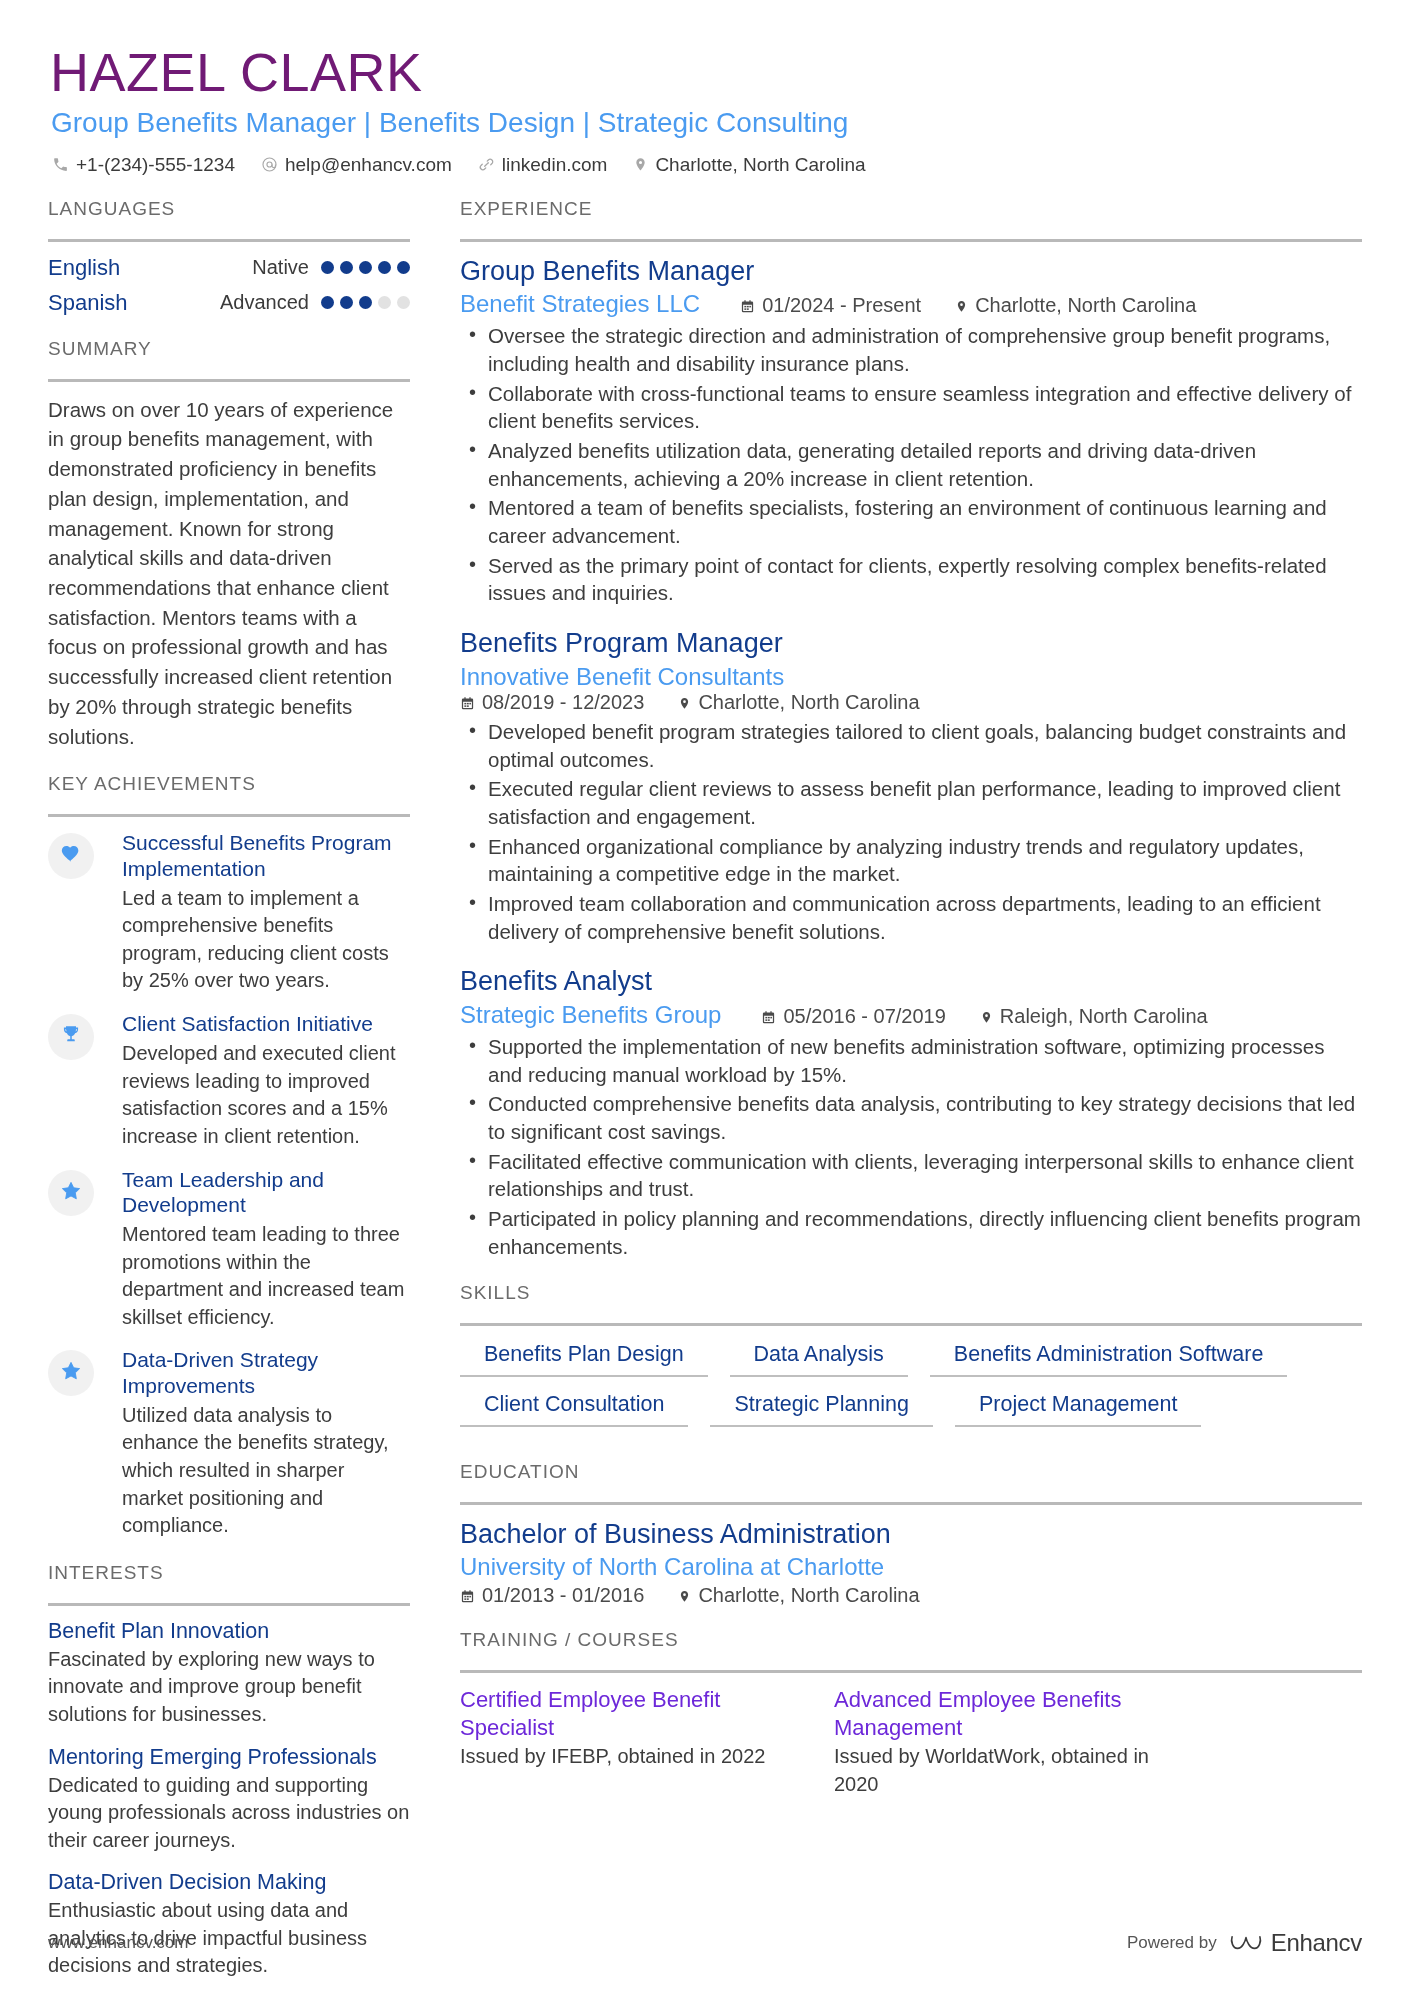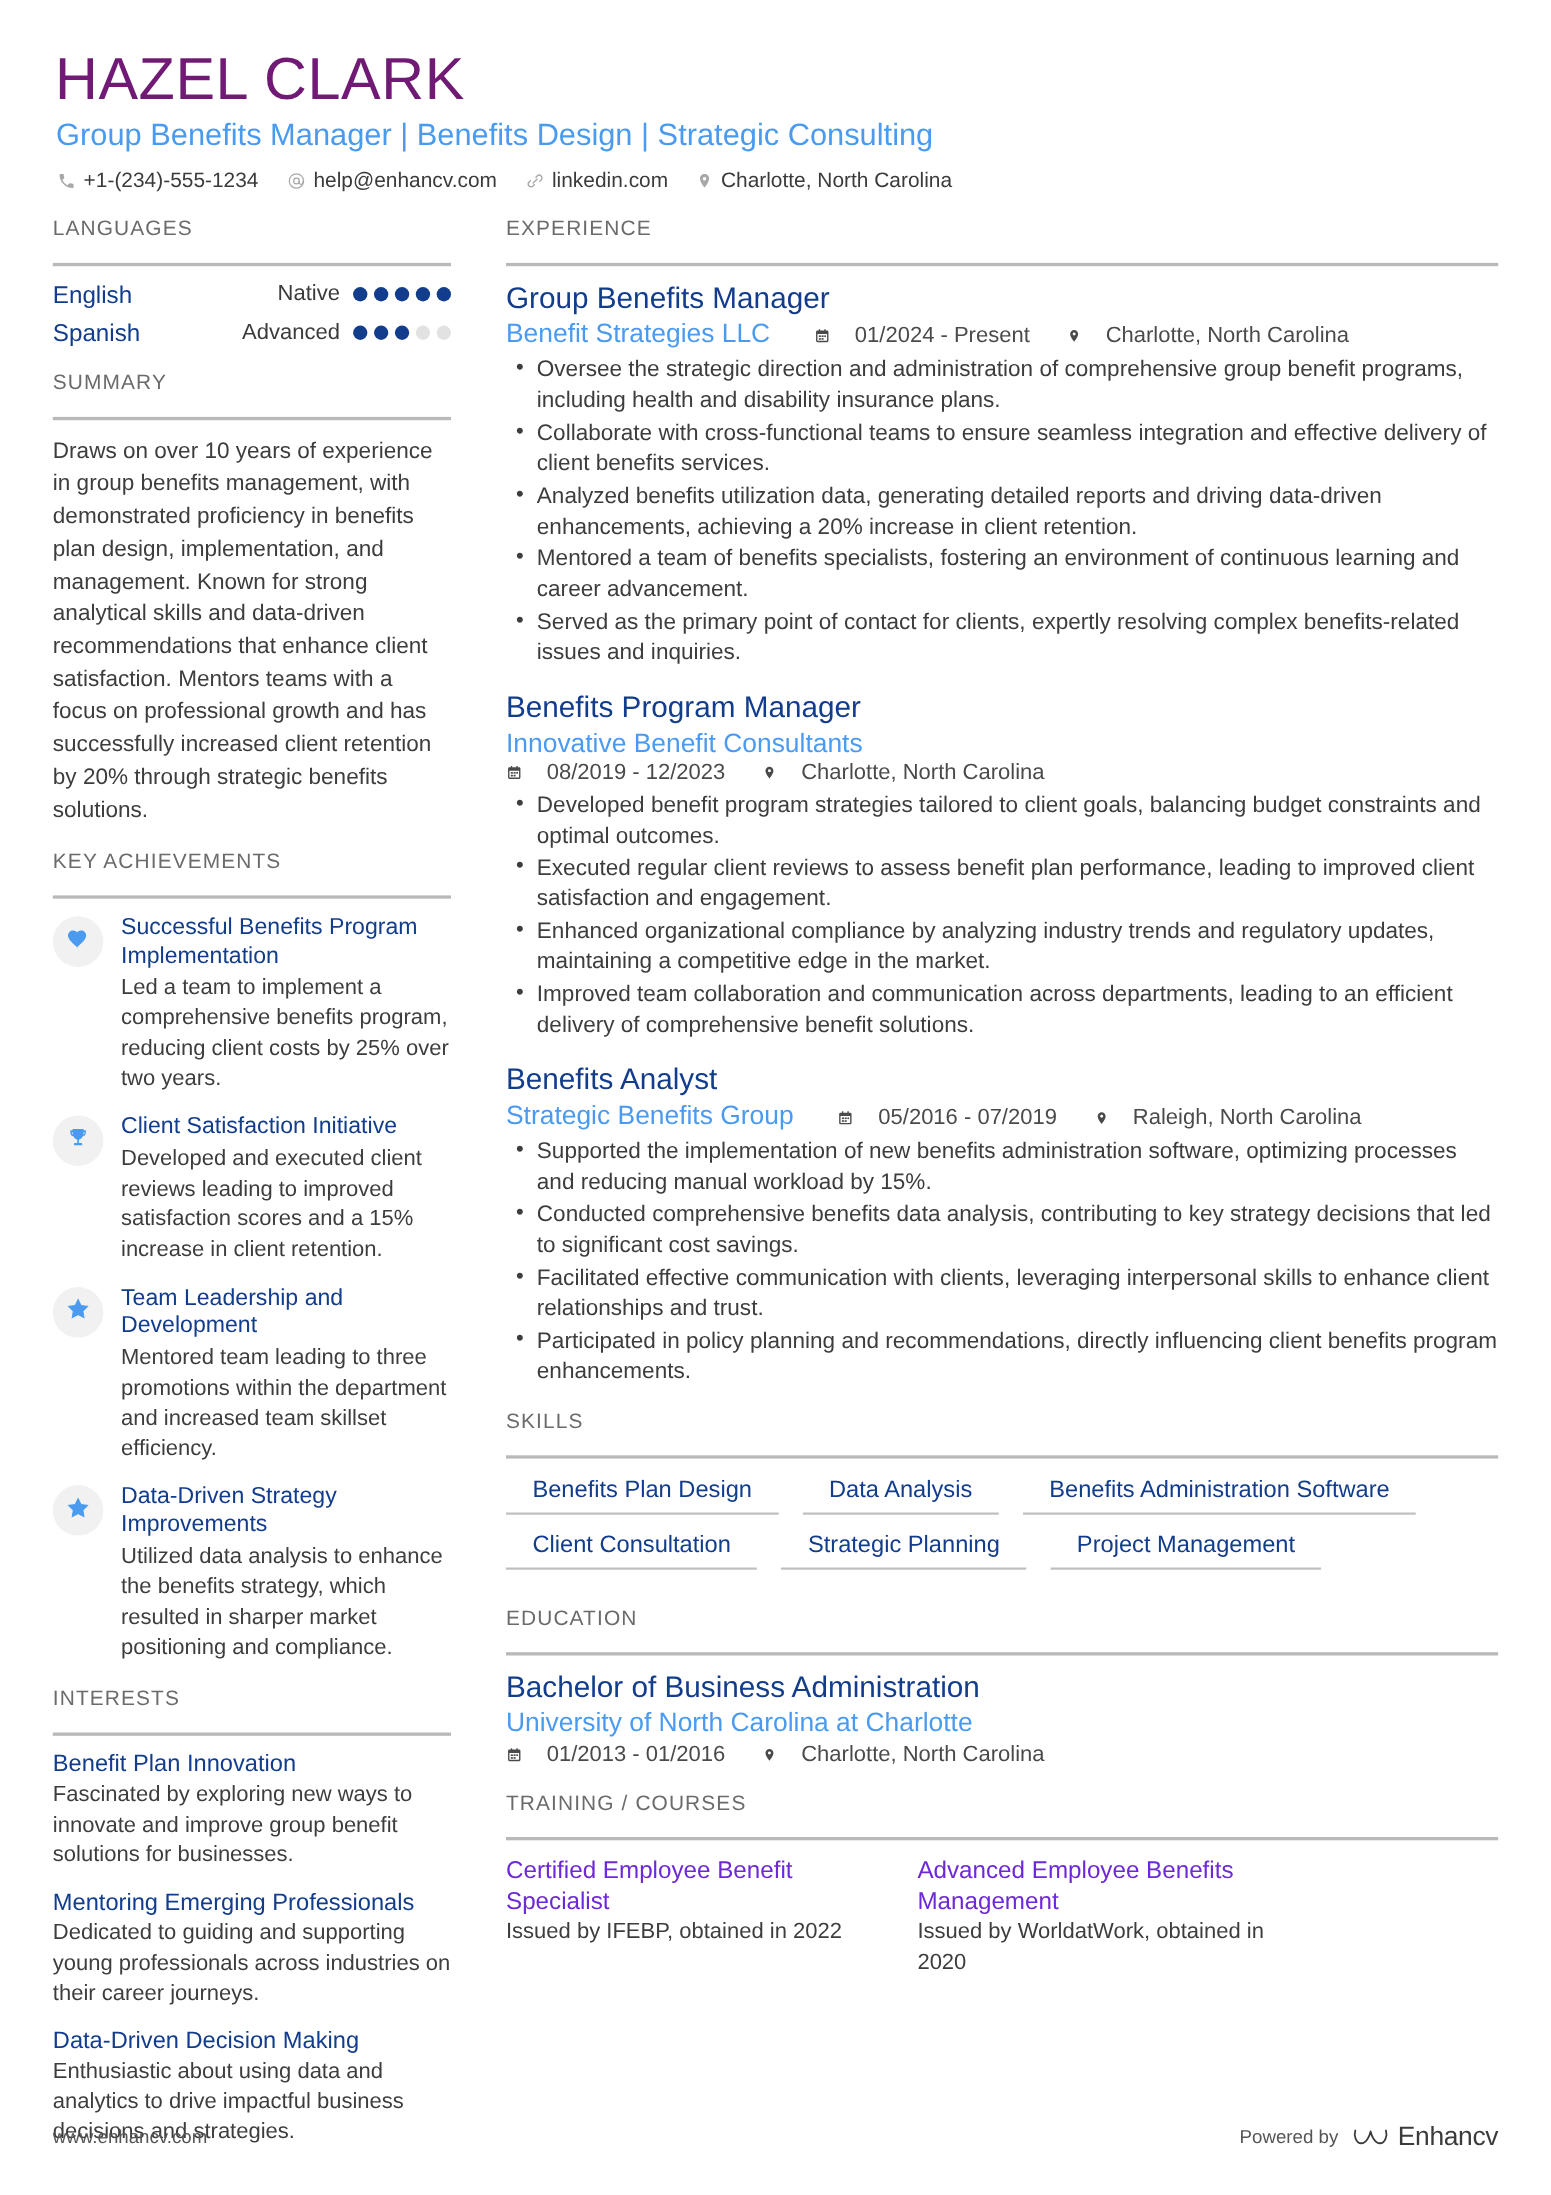--- a/index.html
+++ b/index.html
@@ -88,21 +88,21 @@
   
   .body-text {
     font-size: 20.5px;
     line-height: 1.45;
     color: #3d3d3d;
   }
 
   
   .ach {
     display: flex;
-    gap: 16px;
+    gap: 28px;
     margin-bottom: 16px;
     justify-content: center;
   }
   .ach-ic {
     flex: 0 0 46px;
     width: 46px; height: 46px;
     border-radius: 50%;
     background: #f1f1f1;
     display: flex; align-items: center; justify-content: center;
     margin-top: 3px;
@@ -131,21 +131,21 @@
   }
   .job-meta-inline {
     display: flex; align-items: baseline; gap: 40px;
     margin-bottom: 4px;
     flex-wrap: wrap;
   }
   .job-company { font-size: 24px; color: #4a9bf0; white-space: nowrap; }
   .meta-bits { display: flex; align-items: baseline; gap: 34px; }
   .meta-bit {
     font-size: 20px; color: #4a4a4a;
-    display: flex; align-items: baseline; gap: 22px; white-space: nowrap;
+    display: flex; align-items: baseline; gap: 7px; white-space: nowrap;
   }
   .meta-bit .ic { color: #4a4a4a; position: relative; top: 2px; }
   .job-meta-stack { margin-bottom: 4px; }
   ul.bullets {
     margin: 3px 0 0 0;
     padding-left: 26px;
     list-style: none;
   }
   ul.bullets li {
     position: relative;

